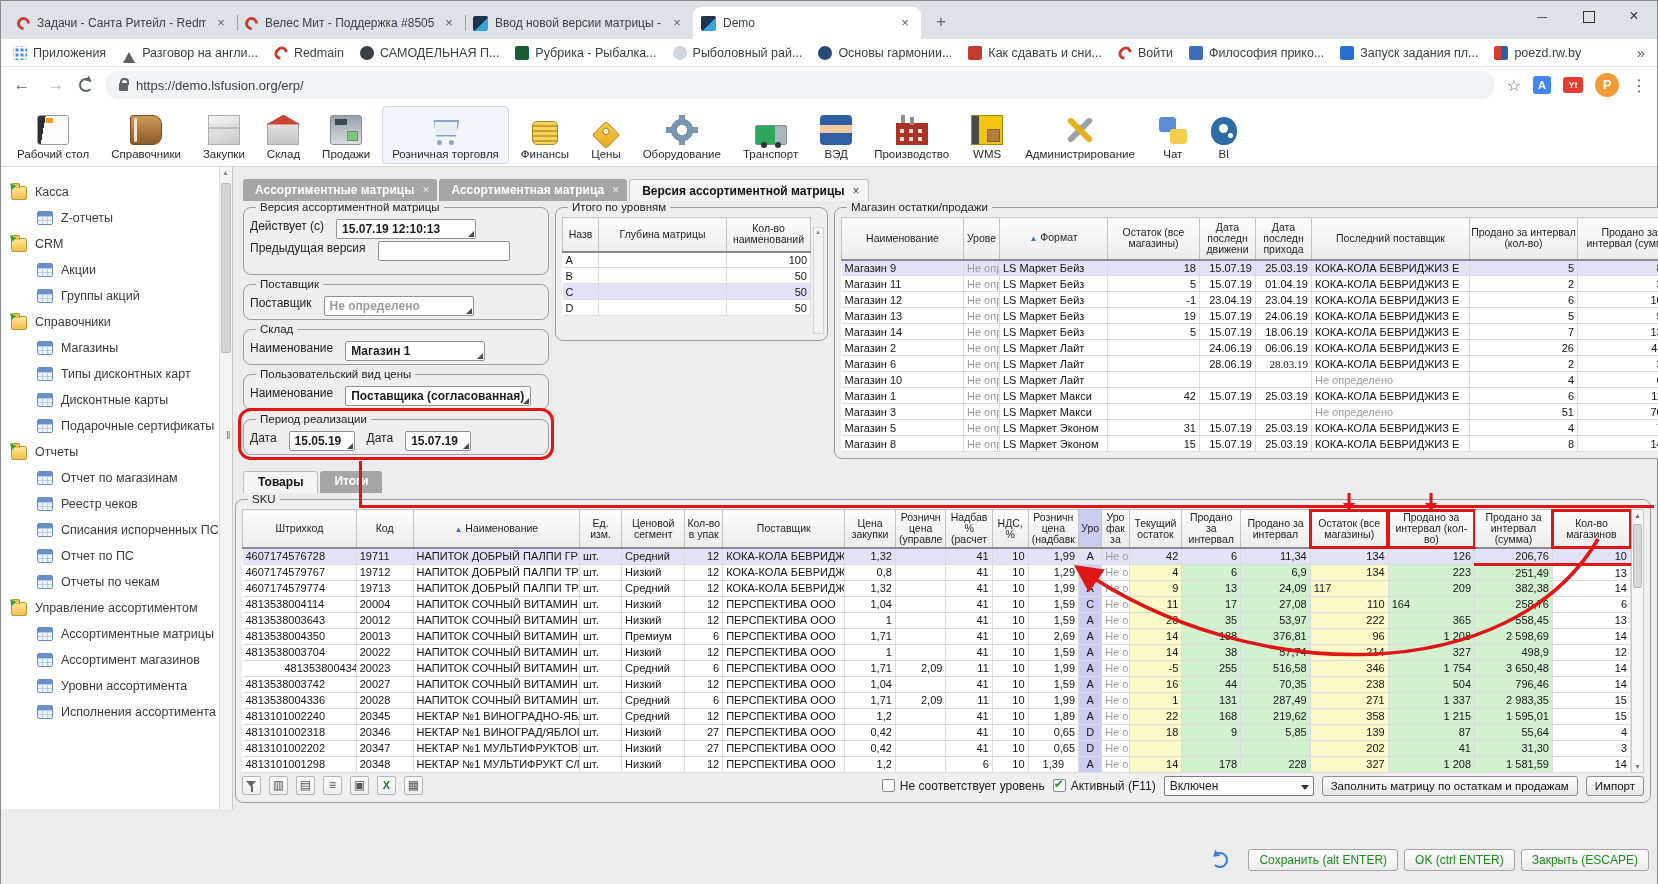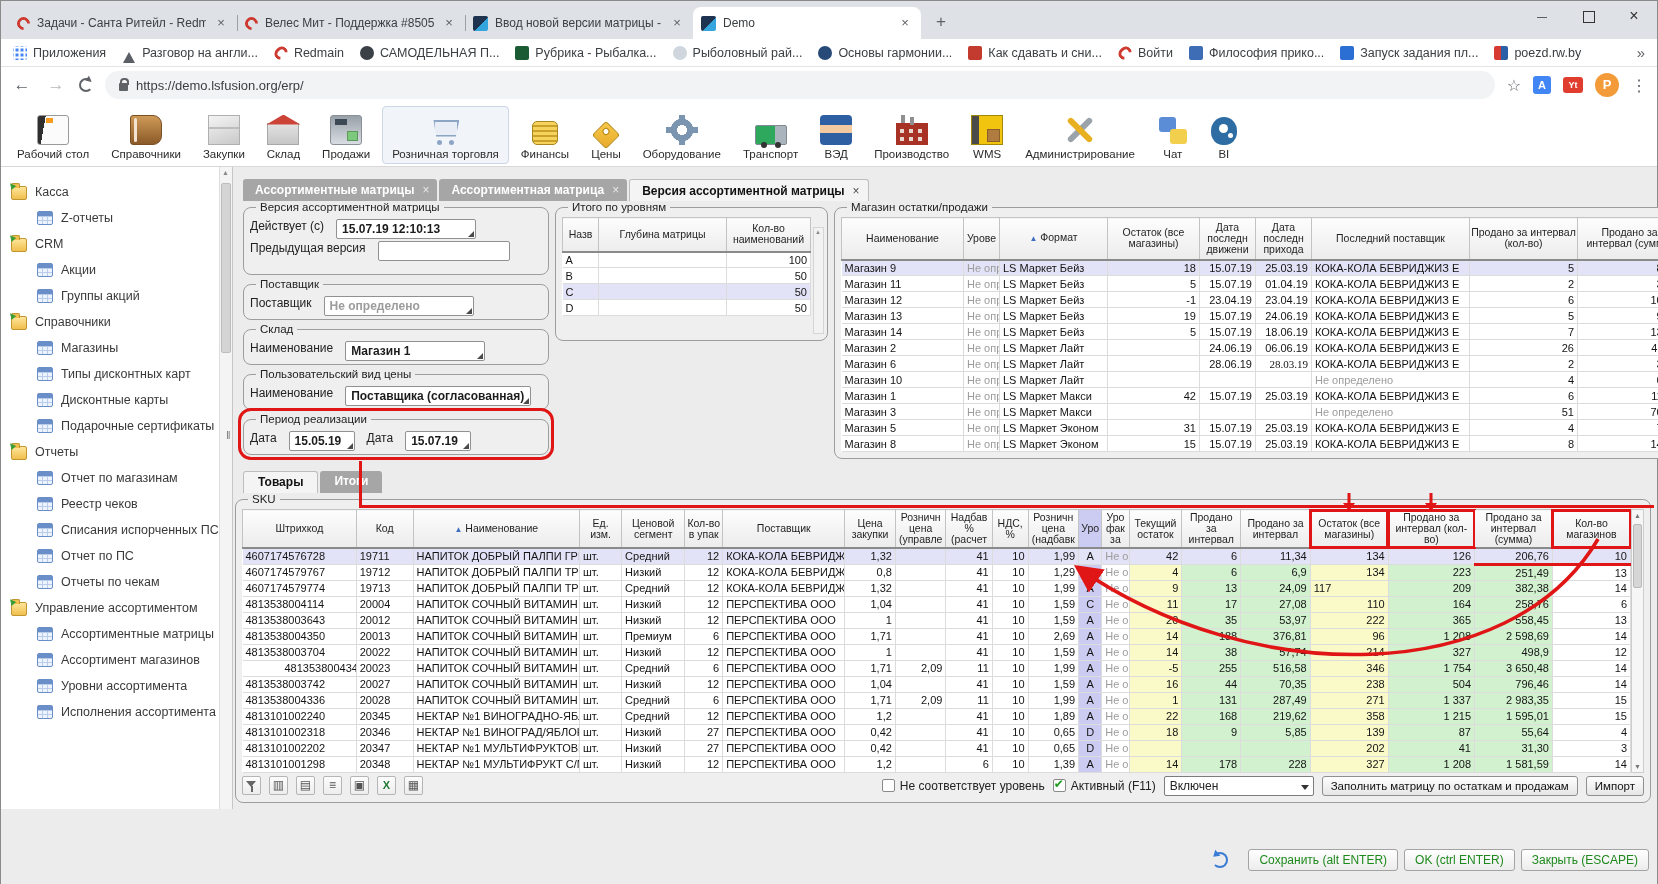--- a/index.html
+++ b/index.html
@@ -851,21 +851,21 @@
                     <td style="text-align: right;"></td>
                     <td style="text-align: right;">41</td>
                     <td style="text-align: right;">10</td>
                     <td style="text-align: right;">1,59</td>
                     <td class="lav" style="text-align: center;">C</td>
                     <td class="muted" style="text-align: left;">Не о</td>
                     <td class="yel" style="text-align: right;">11</td>
                     <td class="grn" style="text-align: right;">17</td>
                     <td class="grn" style="text-align: right;">27,08</td>
                     <td class="yel" style="text-align: right;">110</td>
-                    <td class="grn" style="text-align: right;">164</td>
+                    <td class="grn" style="text-align: left;">164</td>
                     <td class="grn" style="text-align: right;">258,76</td>
                     <td style="text-align: right;">6</td>
                   </tr>
                   <tr>
                     <td style="text-align: left;">4813538003643</td>
                     <td style="text-align: left;">20012</td>
                     <td style="text-align: left;">НАПИТОК СОЧНЫЙ ВИТАМИН МУЛЬ</td>
                     <td style="text-align: left;">шт.</td>
                     <td style="text-align: left;">Низкий</td>
                     <td style="text-align: right;">12</td>
@@ -1074,21 +1074,21 @@
                     <td style="text-align: left;">20348</td>
                     <td style="text-align: left;">НЕКТАР №1 МУЛЬТИФРУКТ С/М 1Л N</td>
                     <td style="text-align: left;">шт.</td>
                     <td style="text-align: left;">Низкий</td>
                     <td style="text-align: right;">12</td>
                     <td style="text-align: left;">ПЕРСПЕКТИВА ООО</td>
                     <td style="text-align: right;">1,2</td>
                     <td style="text-align: right;"></td>
                     <td style="text-align: right;">6</td>
                     <td style="text-align: right;">10</td>
-                    <td style="text-align: right;">1,39</td>
+                    <td style="text-align: center;">1,39</td>
                     <td class="lav" style="text-align: center;">A</td>
                     <td class="muted" style="text-align: left;">Не о</td>
                     <td class="yel" style="text-align: right;">14</td>
                     <td class="grn" style="text-align: right;">178</td>
                     <td class="grn" style="text-align: right;">228</td>
                     <td class="yel" style="text-align: right;">327</td>
                     <td class="grn" style="text-align: right;">1 208</td>
                     <td class="grn" style="text-align: right;">1 581,59</td>
                     <td style="text-align: right;">14</td>
                   </tr>

